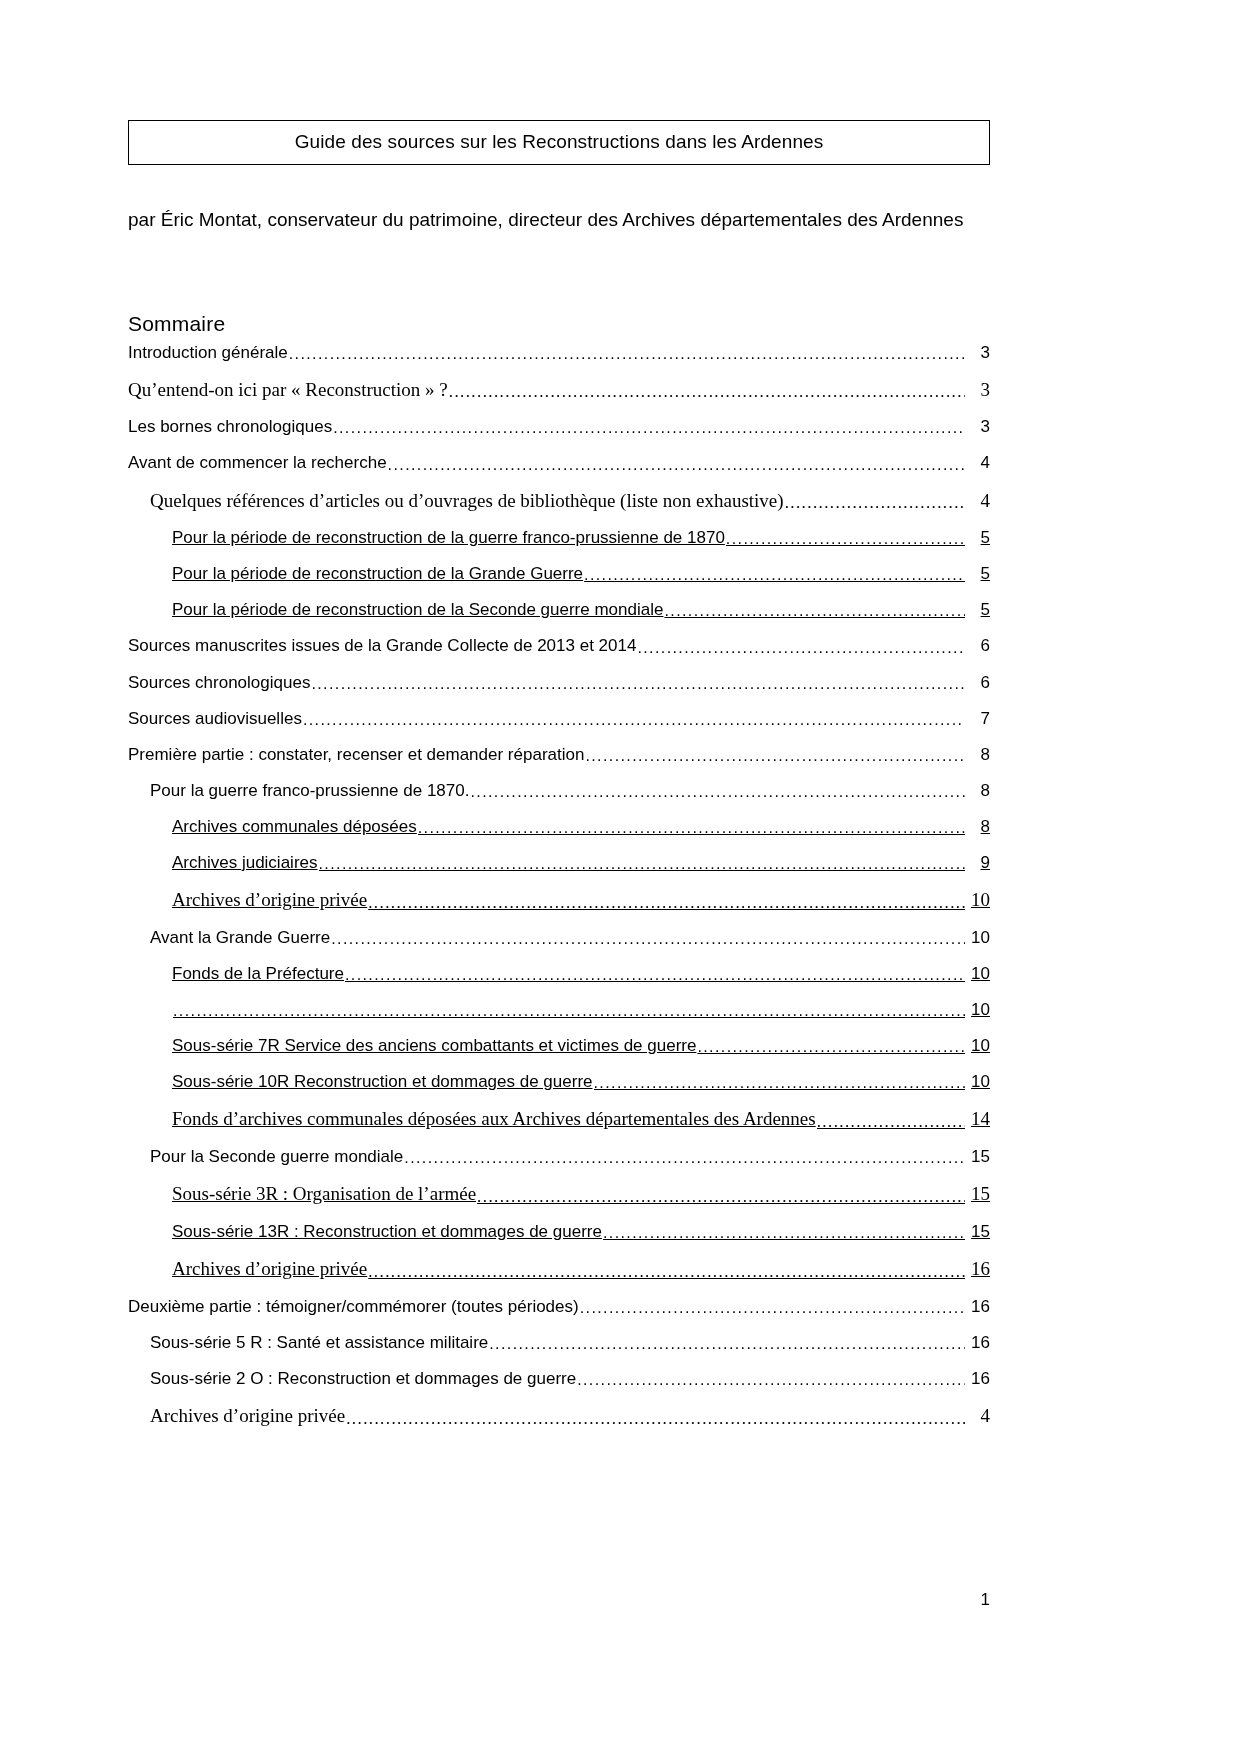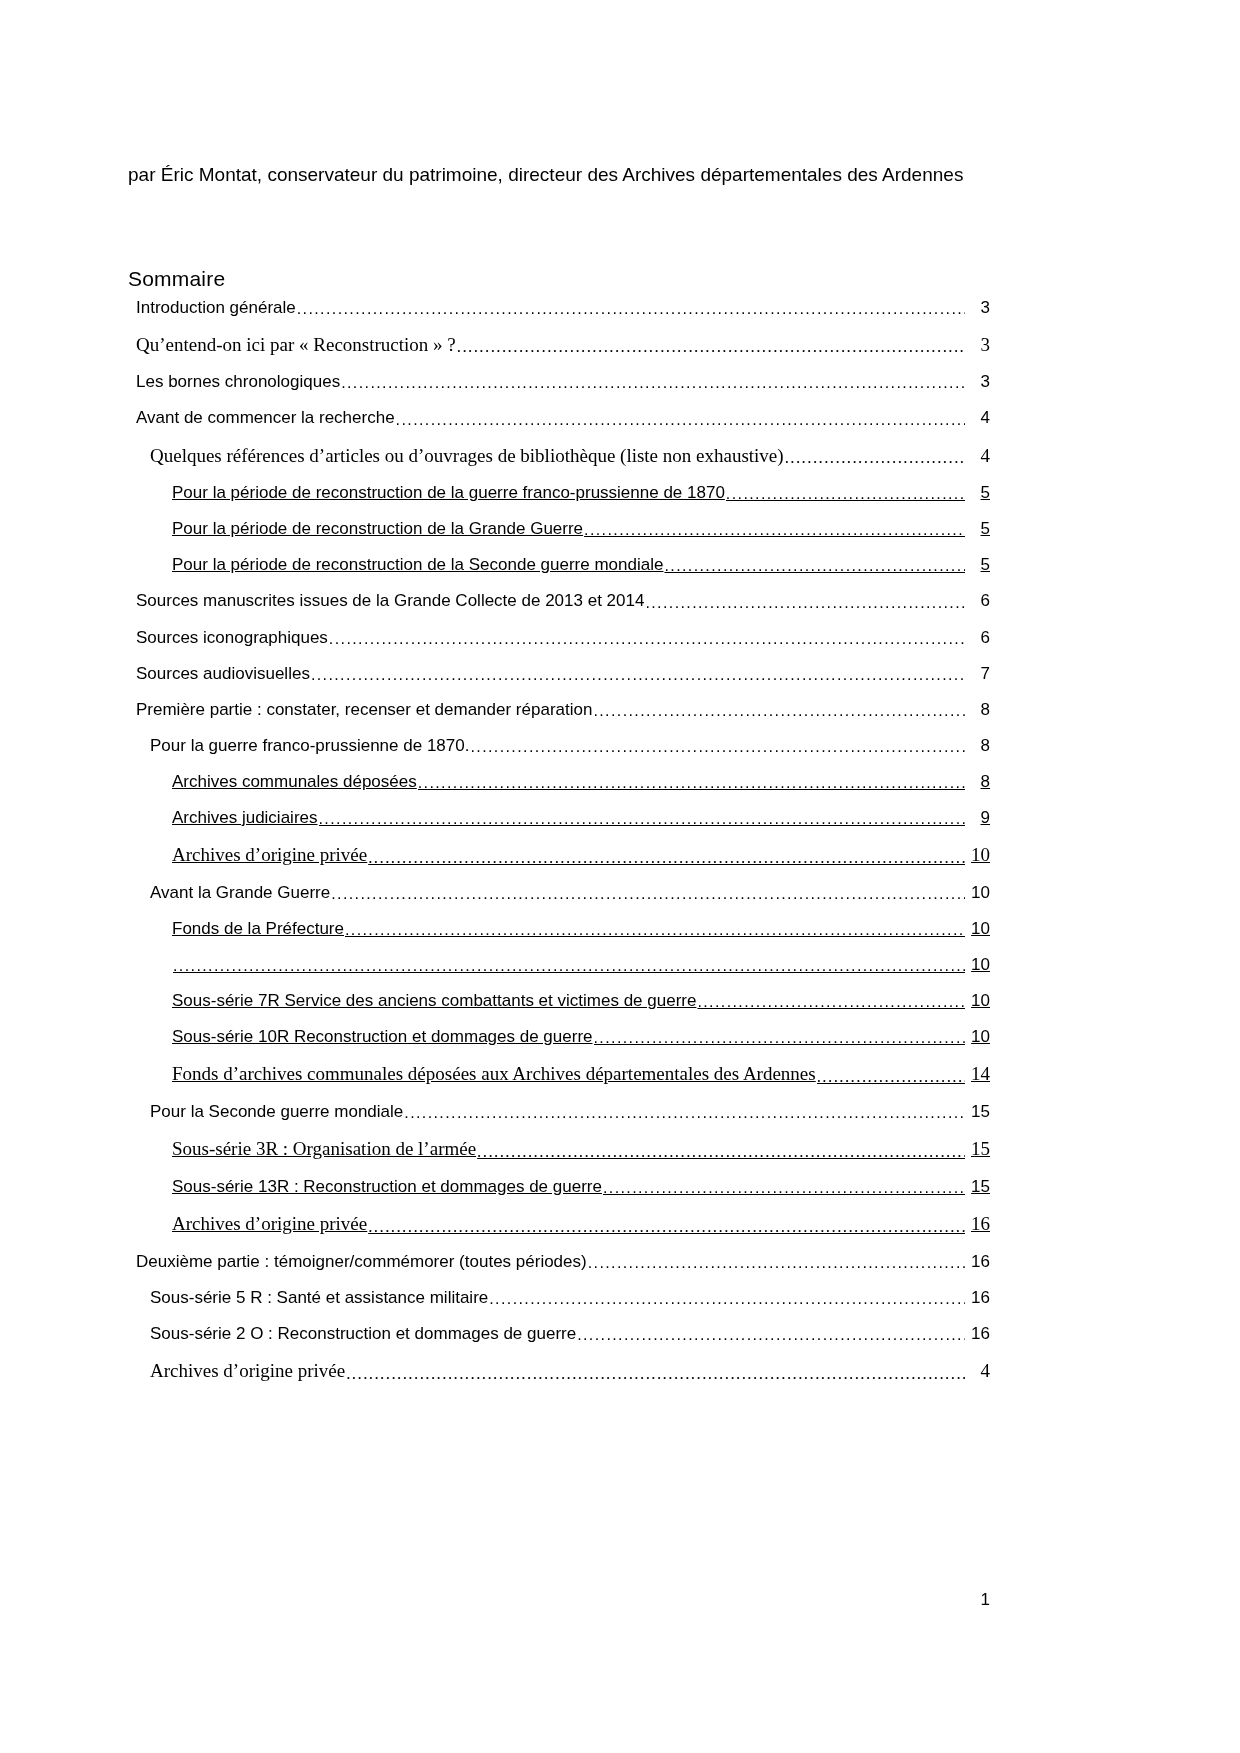--- a/index.html
+++ b/index.html
@@ -73,21 +73,21 @@
     font-size: 16px;
     line-height: 1;
     position: relative;
     top: -2px;
   }
   .toc-page {
     flex: 0 0 auto;
     min-width: 24px;
     text-align: right;
   }
-  .lvl-0 { margin-left: 8px; }
+  .lvl-0 { margin-left: 0px; }
   .lvl-1 { margin-left: 22px; }
   .lvl-2 { margin-left: 44px; text-decoration: underline; }
   .serif {
     font-family: "Liberation Serif", serif;
     font-size: 19px;
   }
   .serif .toc-dots { font-size: 17px; }
   .page-number {
     position: absolute;
     left: 128px;
@@ -96,20 +96,23 @@
     text-align: right;
     font-size: 17px;
   }
 </style>
 </head>
 <body>
 
 <div class="page">
   <div class="content">
 
+    <div class="title-box">
+      <span>Guide des sources sur les Reconstructions dans les Ardennes</span>
+    </div>
 
     <div class="byline">
       <span class="byline-inner">par Éric Montat, conservateur du patrimoine, directeur des Archives départementales des Ardennes</span>
     </div>
 
     <div class="sommaire">Sommaire</div>
 
     <div class="toc">
         <div class="toc-entry lvl-0">
           <span class="toc-label">Introduction générale</span>
@@ -150,21 +153,21 @@
           <span class="toc-label">Pour la période de reconstruction de la Seconde guerre mondiale</span>
           <span class="toc-dots">............................................................................................................................................................................................................................</span>
           <span class="toc-page">5</span>
         </div>
         <div class="toc-entry lvl-0">
           <span class="toc-label">Sources manuscrites issues de la Grande Collecte de 2013 et 2014</span>
           <span class="toc-dots">............................................................................................................................................................................................................................</span>
           <span class="toc-page">6</span>
         </div>
         <div class="toc-entry lvl-0">
-          <span class="toc-label">Sources iconographiques</span>
+          <span class="toc-label">Sources chronologiques</span>
           <span class="toc-dots">............................................................................................................................................................................................................................</span>
           <span class="toc-page">6</span>
         </div>
         <div class="toc-entry lvl-0">
           <span class="toc-label">Sources audiovisuelles</span>
           <span class="toc-dots">............................................................................................................................................................................................................................</span>
           <span class="toc-page">7</span>
         </div>
         <div class="toc-entry lvl-0">
           <span class="toc-label">Première partie : constater, recenser et demander réparation</span>

